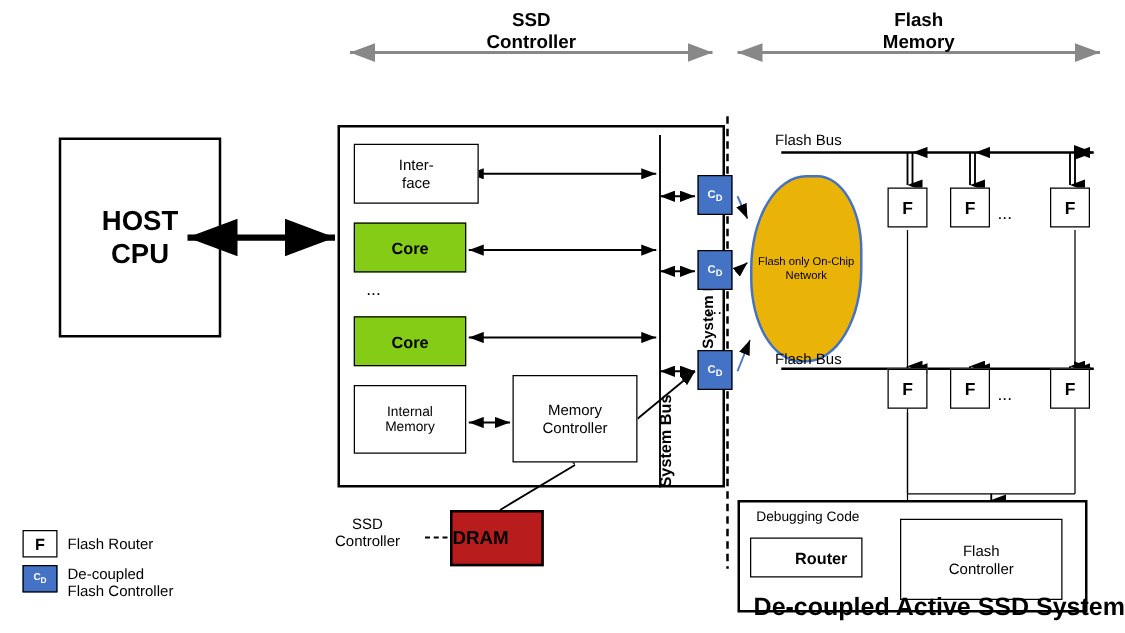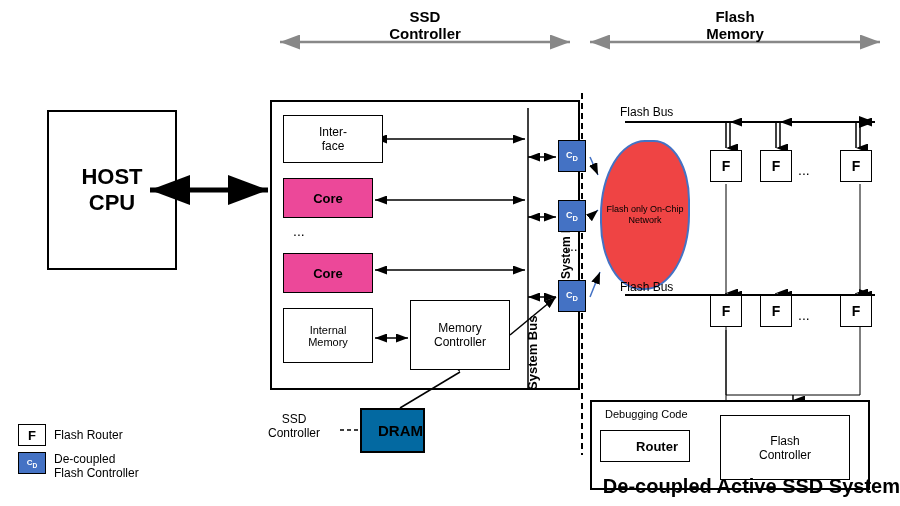--- a/index.html
+++ b/index.html
@@ -69,21 +69,21 @@
     .core-box {
       position: absolute;
       width: 90px;
       height: 40px;
       border: 1.5px solid #000;
       display: flex;
       align-items: center;
       justify-content: center;
       font-size: 13px;
       font-weight: bold;
-      background: #ec4899;
+      background: #84cc16;
     }
     .core1 { top: 178px; left: 283px; }
     .core2 { top: 253px; left: 283px; }
 
     
     .internal-memory-box {
       position: absolute;
       top: 308px;
       left: 283px;
       width: 90px;
@@ -160,21 +160,21 @@
     .cd2 { top: 200px; left: 558px; }
     .cd3 { top: 280px; left: 558px; }
 
     
     .on-chip-network {
       position: absolute;
       top: 140px;
       left: 600px;
       width: 90px;
       height: 150px;
-      background: #ef4444;
+      background: #eab308;
       border: 2px solid #4472C4;
       border-radius: 50% 40% 50% 45%;
       display: flex;
       align-items: center;
       justify-content: center;
       font-size: 9px;
       text-align: center;
       color: #000;
       line-height: 1.2;
     }
@@ -235,29 +235,29 @@
       top: 412px;
       left: 268px;
       font-size: 12px;
       text-align: center;
     }
 
     .dram-box {
       position: absolute;
       top: 408px;
       left: 360px;
-      width: 65px;
+      width: 75px;
       height: 45px;
       border: 2px solid #000;
       display: flex;
       align-items: center;
-      justify-content: flex-end;
+      justify-content: flex-start;
       font-size: 15px;
       font-weight: bold;
-      background: #0369a1;
+      background: #b91c1c;
     }
 
     
     .debug-box {
       position: absolute;
       top: 400px;
       left: 590px;
       width: 280px;
       height: 90px;
       border: 2px solid #000;

